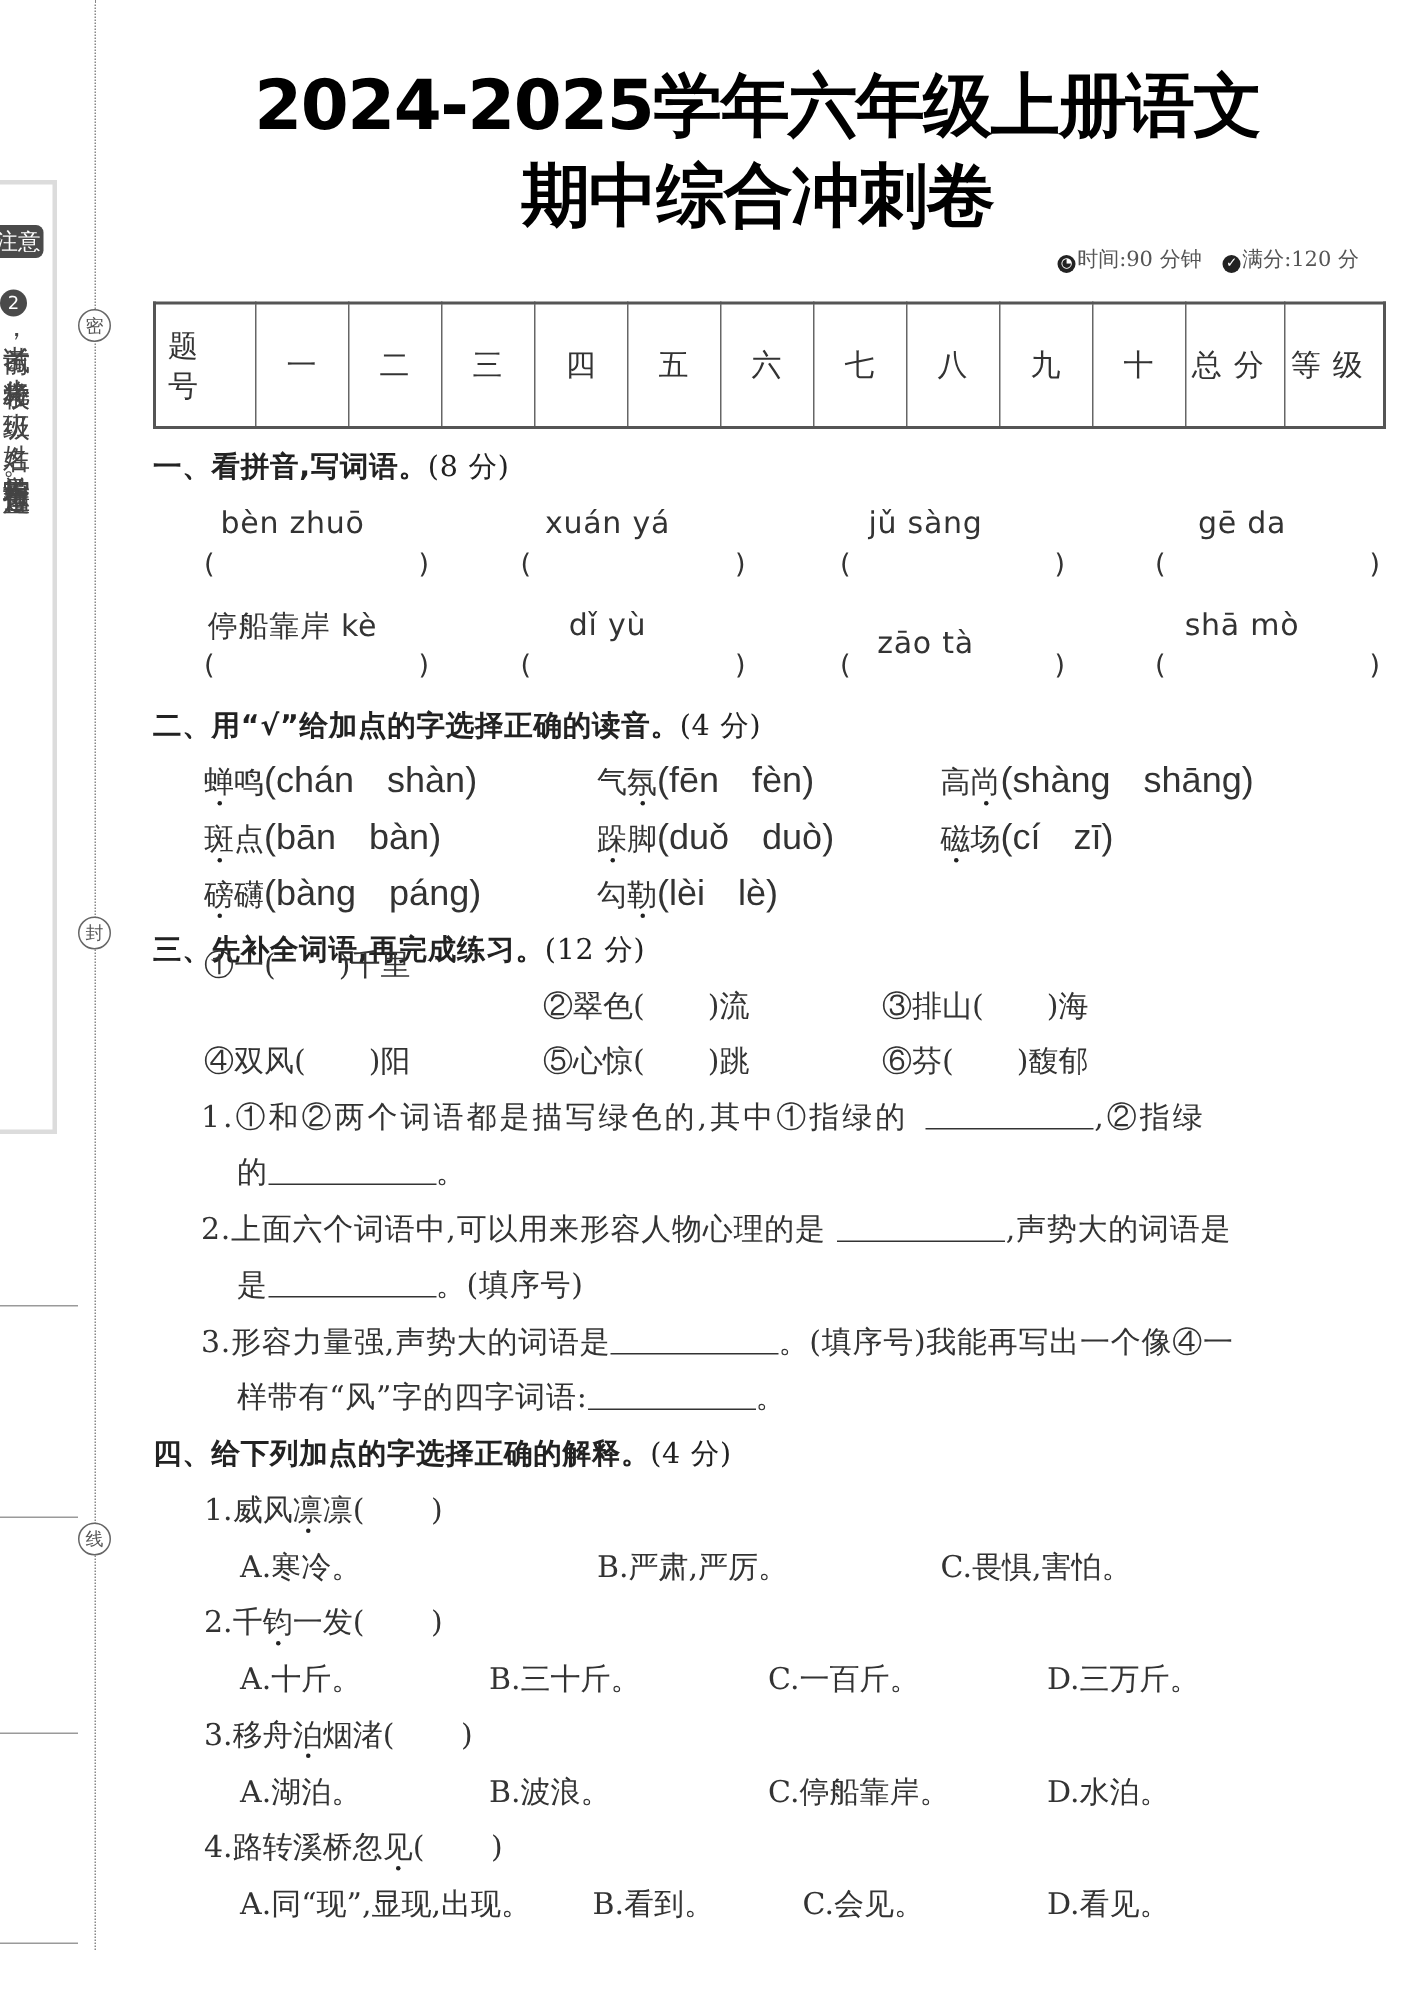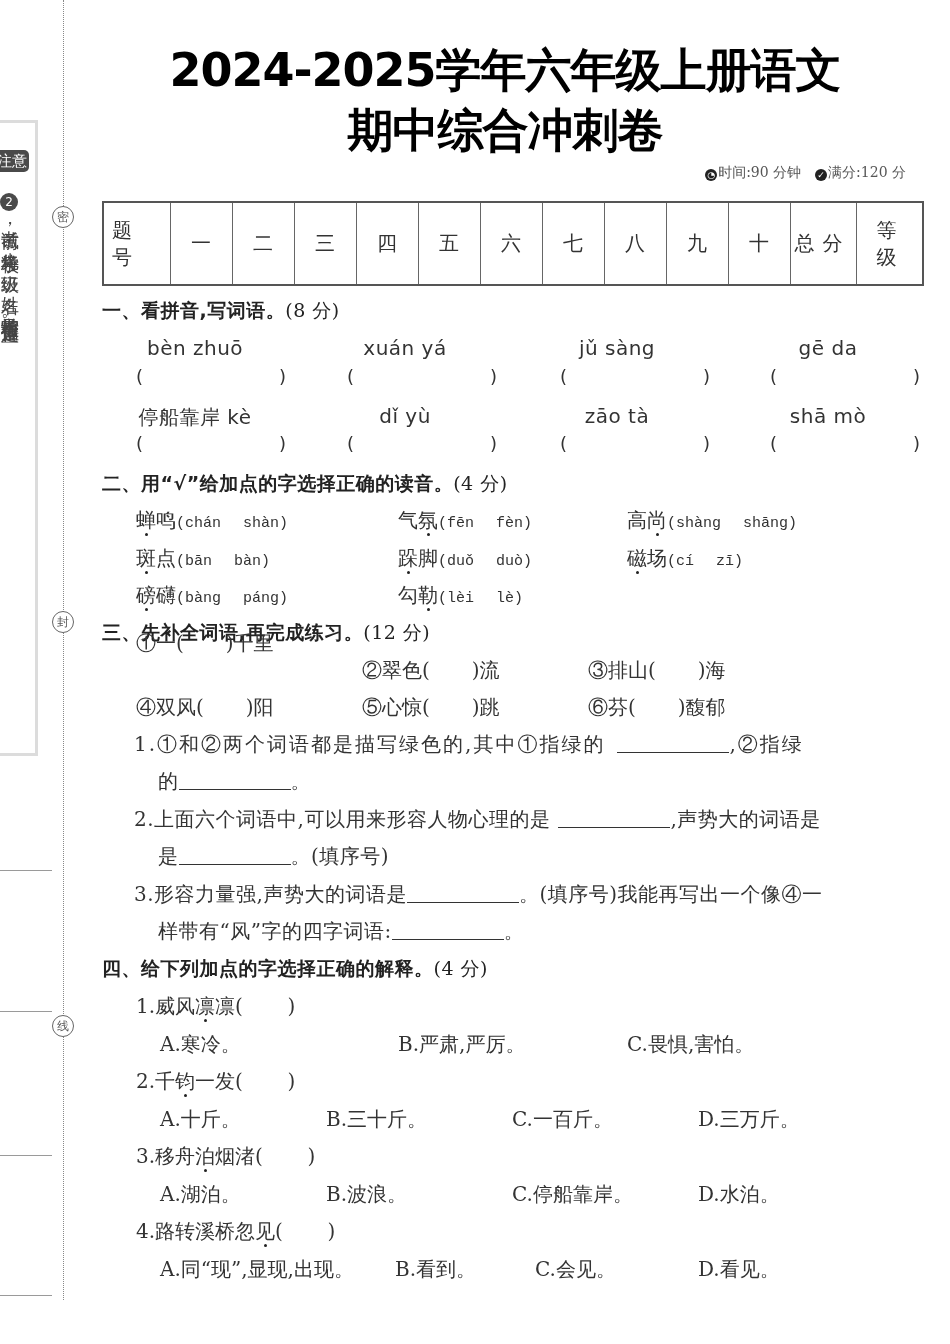--- a/index.html
+++ b/index.html
@@ -79,21 +79,21 @@
     width: 150px; text-align: center; letter-spacing: 0.5px;
   }
   .paren {
     position: absolute; width: 150px; font-size: 18px; color: #333;
     display: flex; justify-content: space-between; font-family: "DejaVu Sans", sans-serif;
   }
 
   .reading {
     position: absolute; font-size: 20px; color: #333; white-space: nowrap;
   }
-  .reading .py { font-family: Liberation Mono, monospace; font-size: 15px; }
+  .reading .py { font-family: Liberation Sans, sans-serif; font-size: 24px; }
   .reading .opt { display: inline-block; margin-right: 22px; }
   .dot { position: relative; }
   .dot::after {
     content: ""; position: absolute; left: 50%; bottom: -4px; width: 3px; height: 3px;
     margin-left: -1.5px; background: #222; border-radius: 50%;
   }
 
   .fill {
     position: absolute; font-size: 20px; color: #333; white-space: nowrap;
   }
@@ -153,21 +153,21 @@
     <td>二</td>
     <td>三</td>
     <td>四</td>
     <td>五</td>
     <td>六</td>
     <td>七</td>
     <td>八</td>
     <td>九</td>
     <td>十</td>
     <td class="hd" style="letter-spacing:8px;padding-left:4px">总分</td>
-    <td class="hd" style="letter-spacing:8px;padding-left:20px">等级</td>
+    <td class="hd" style="letter-spacing:8px;padding-left:4px">等级</td>
   </tr>
 </tbody>
   </table>
 
 <div class="sec-title" style="top:298px">
   <span>一、看拼音,写词语。</span><span class="pts">(8 分)</span>
 </div>
 
 <div class="pinyin" style="left:120px;top:336px">bèn zhuō</div>
 <div class="pinyin" style="left:330px;top:336px">xuán yá</div>
@@ -186,21 +186,21 @@
     <span>(</span>
     <span>)</span>
   </div>
 <div class="paren" style="left:770px;top:366px">
     <span>(</span>
     <span>)</span>
   </div>
 
 <div class="pinyin" style="left:120px;top:404px">停船靠岸 kè</div>
 <div class="pinyin" style="left:330px;top:404px">dǐ yù</div>
-<div class="pinyin" style="left:542px;top:404px">zāo tà</div>
+<div class="pinyin" style="left:542px;top:416px">zāo tà</div>
 <div class="pinyin" style="left:753px;top:404px">shā mò</div>
 
 <div class="paren" style="left:136px;top:433px">
     <span>(</span>
     <span>)</span>
   </div>
 <div class="paren" style="left:347px;top:433px">
     <span>(</span>
     <span>)</span>
   </div>

